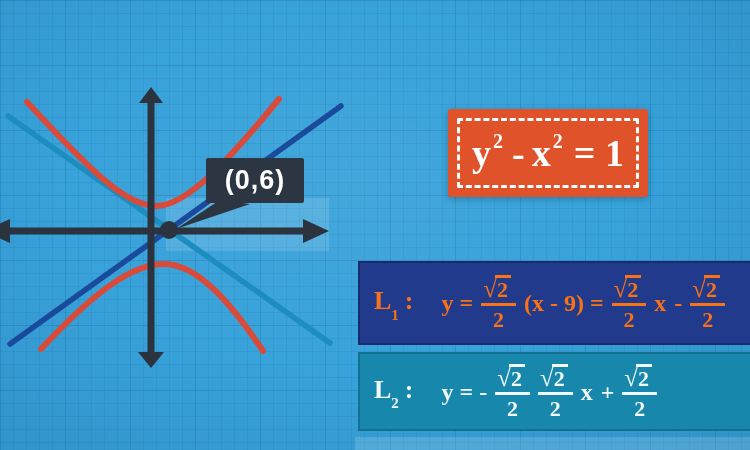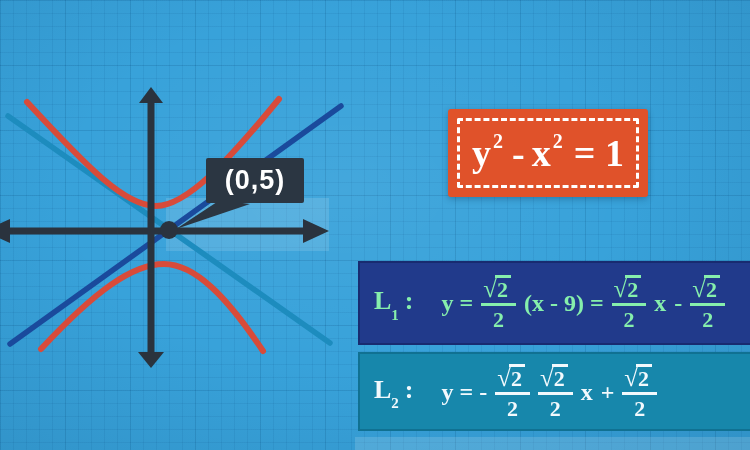--- a/index.html
+++ b/index.html
@@ -79,29 +79,29 @@
     <polygon points="10,219 -16,231 10,243" fill="#2a333e"></polygon>
     <line x1="151" y1="100" x2="151" y2="356" stroke-width="7" stroke="#2a333e"></line>
     <polygon points="139,103 151,87 163,103" fill="#2a333e"></polygon>
     <polygon points="138,352 151,368 164,352" fill="#2a333e"></polygon>
 
     <polygon points="220,200 250,204 176,229" fill="#2b3642"></polygon>
     <circle cx="169" cy="230" r="9" fill="#2a333e"></circle>
   </svg>
 
   <div class="callout" style="background: rgb(43, 54, 66);">
-    <span>(0,5)</span>
+    <span>(0,6)</span>
   </div>
 
   <div class="eq-title" style="background: rgb(224, 82, 42);">
     <span class="dash"></span>
     <span class="t"><span>y</span><sup>2</sup><span class="op">-</span><span>x</span><sup>2</sup><span class="eqres">= 1</span></span>
   </div>
 
-  <div class="eq-row l1" style="background: rgb(33, 58, 139); color: #86efac;">
+  <div class="eq-row l1" style="background: rgb(33, 58, 139); color: #f97316;">
     <span class="eq-label"><span>L</span><sub>1</sub><span class="colon">:</span></span>
     <span class="eq-tokens">
         <span class="tok">y =</span>
         <span class="frac">
           <span class="num">
             <span class="rad">√</span>
             <span class="vinc">2</span>
           </span>
           <span class="den">2</span>
         </span>

